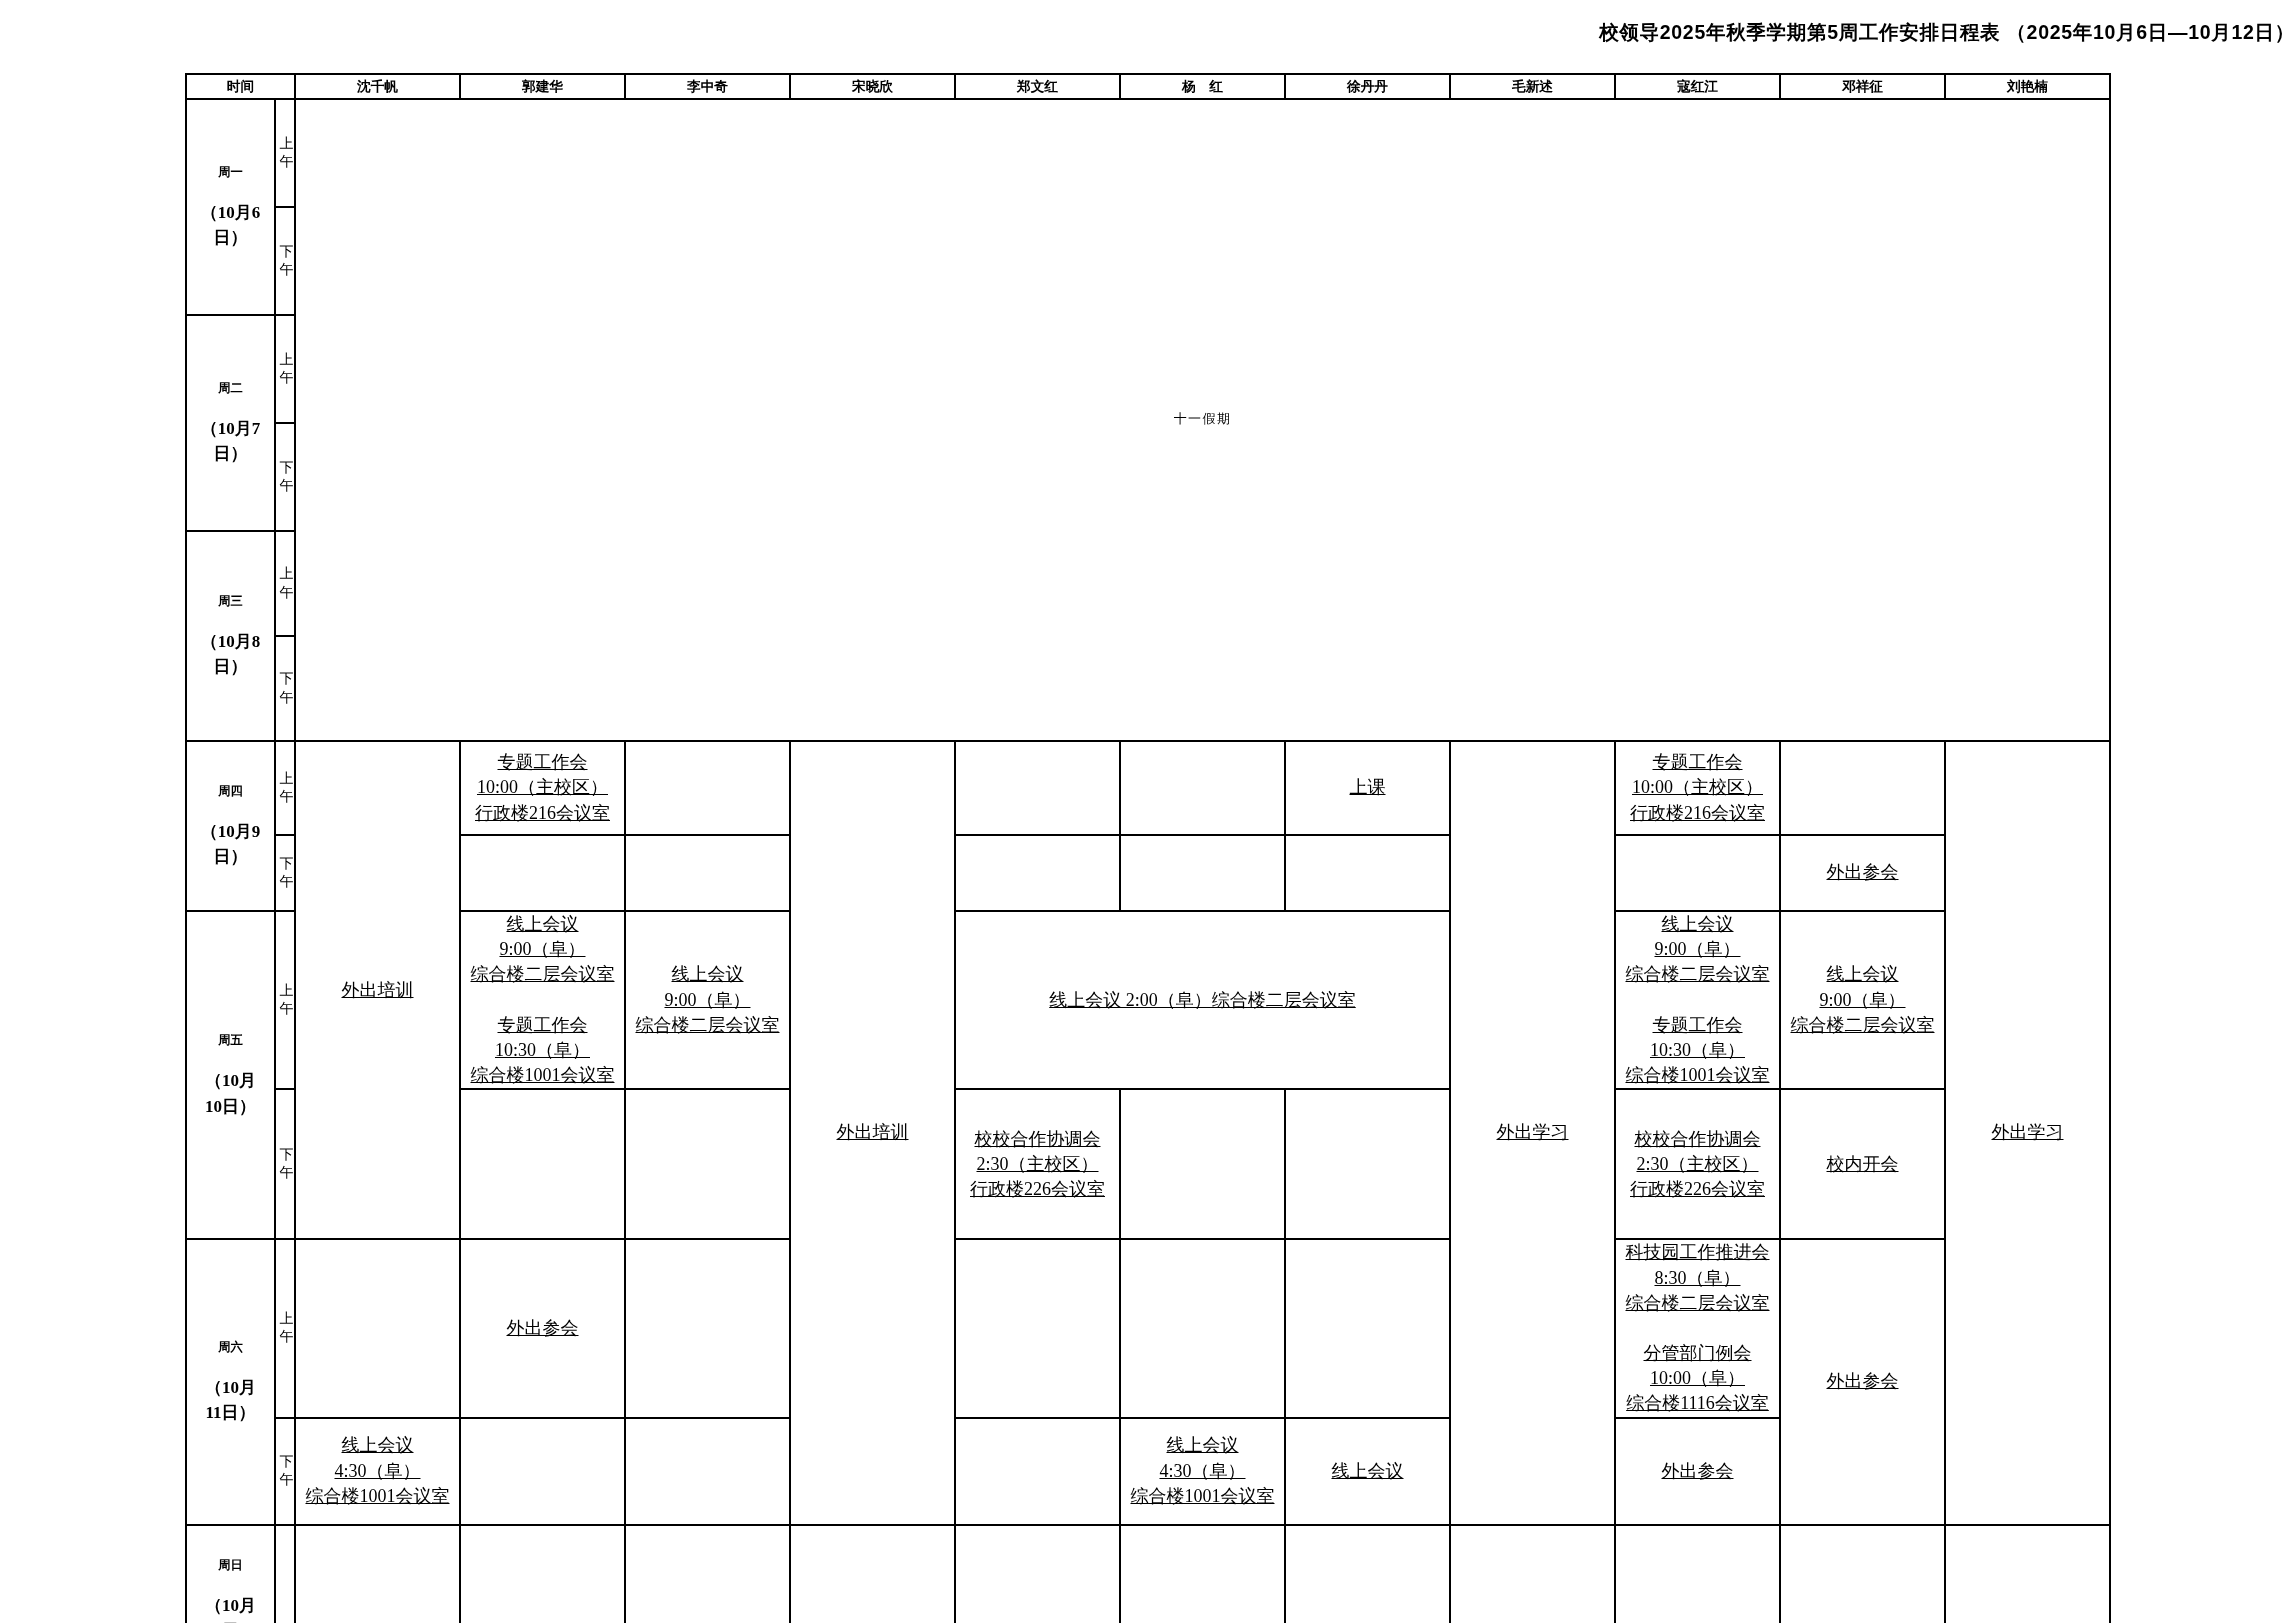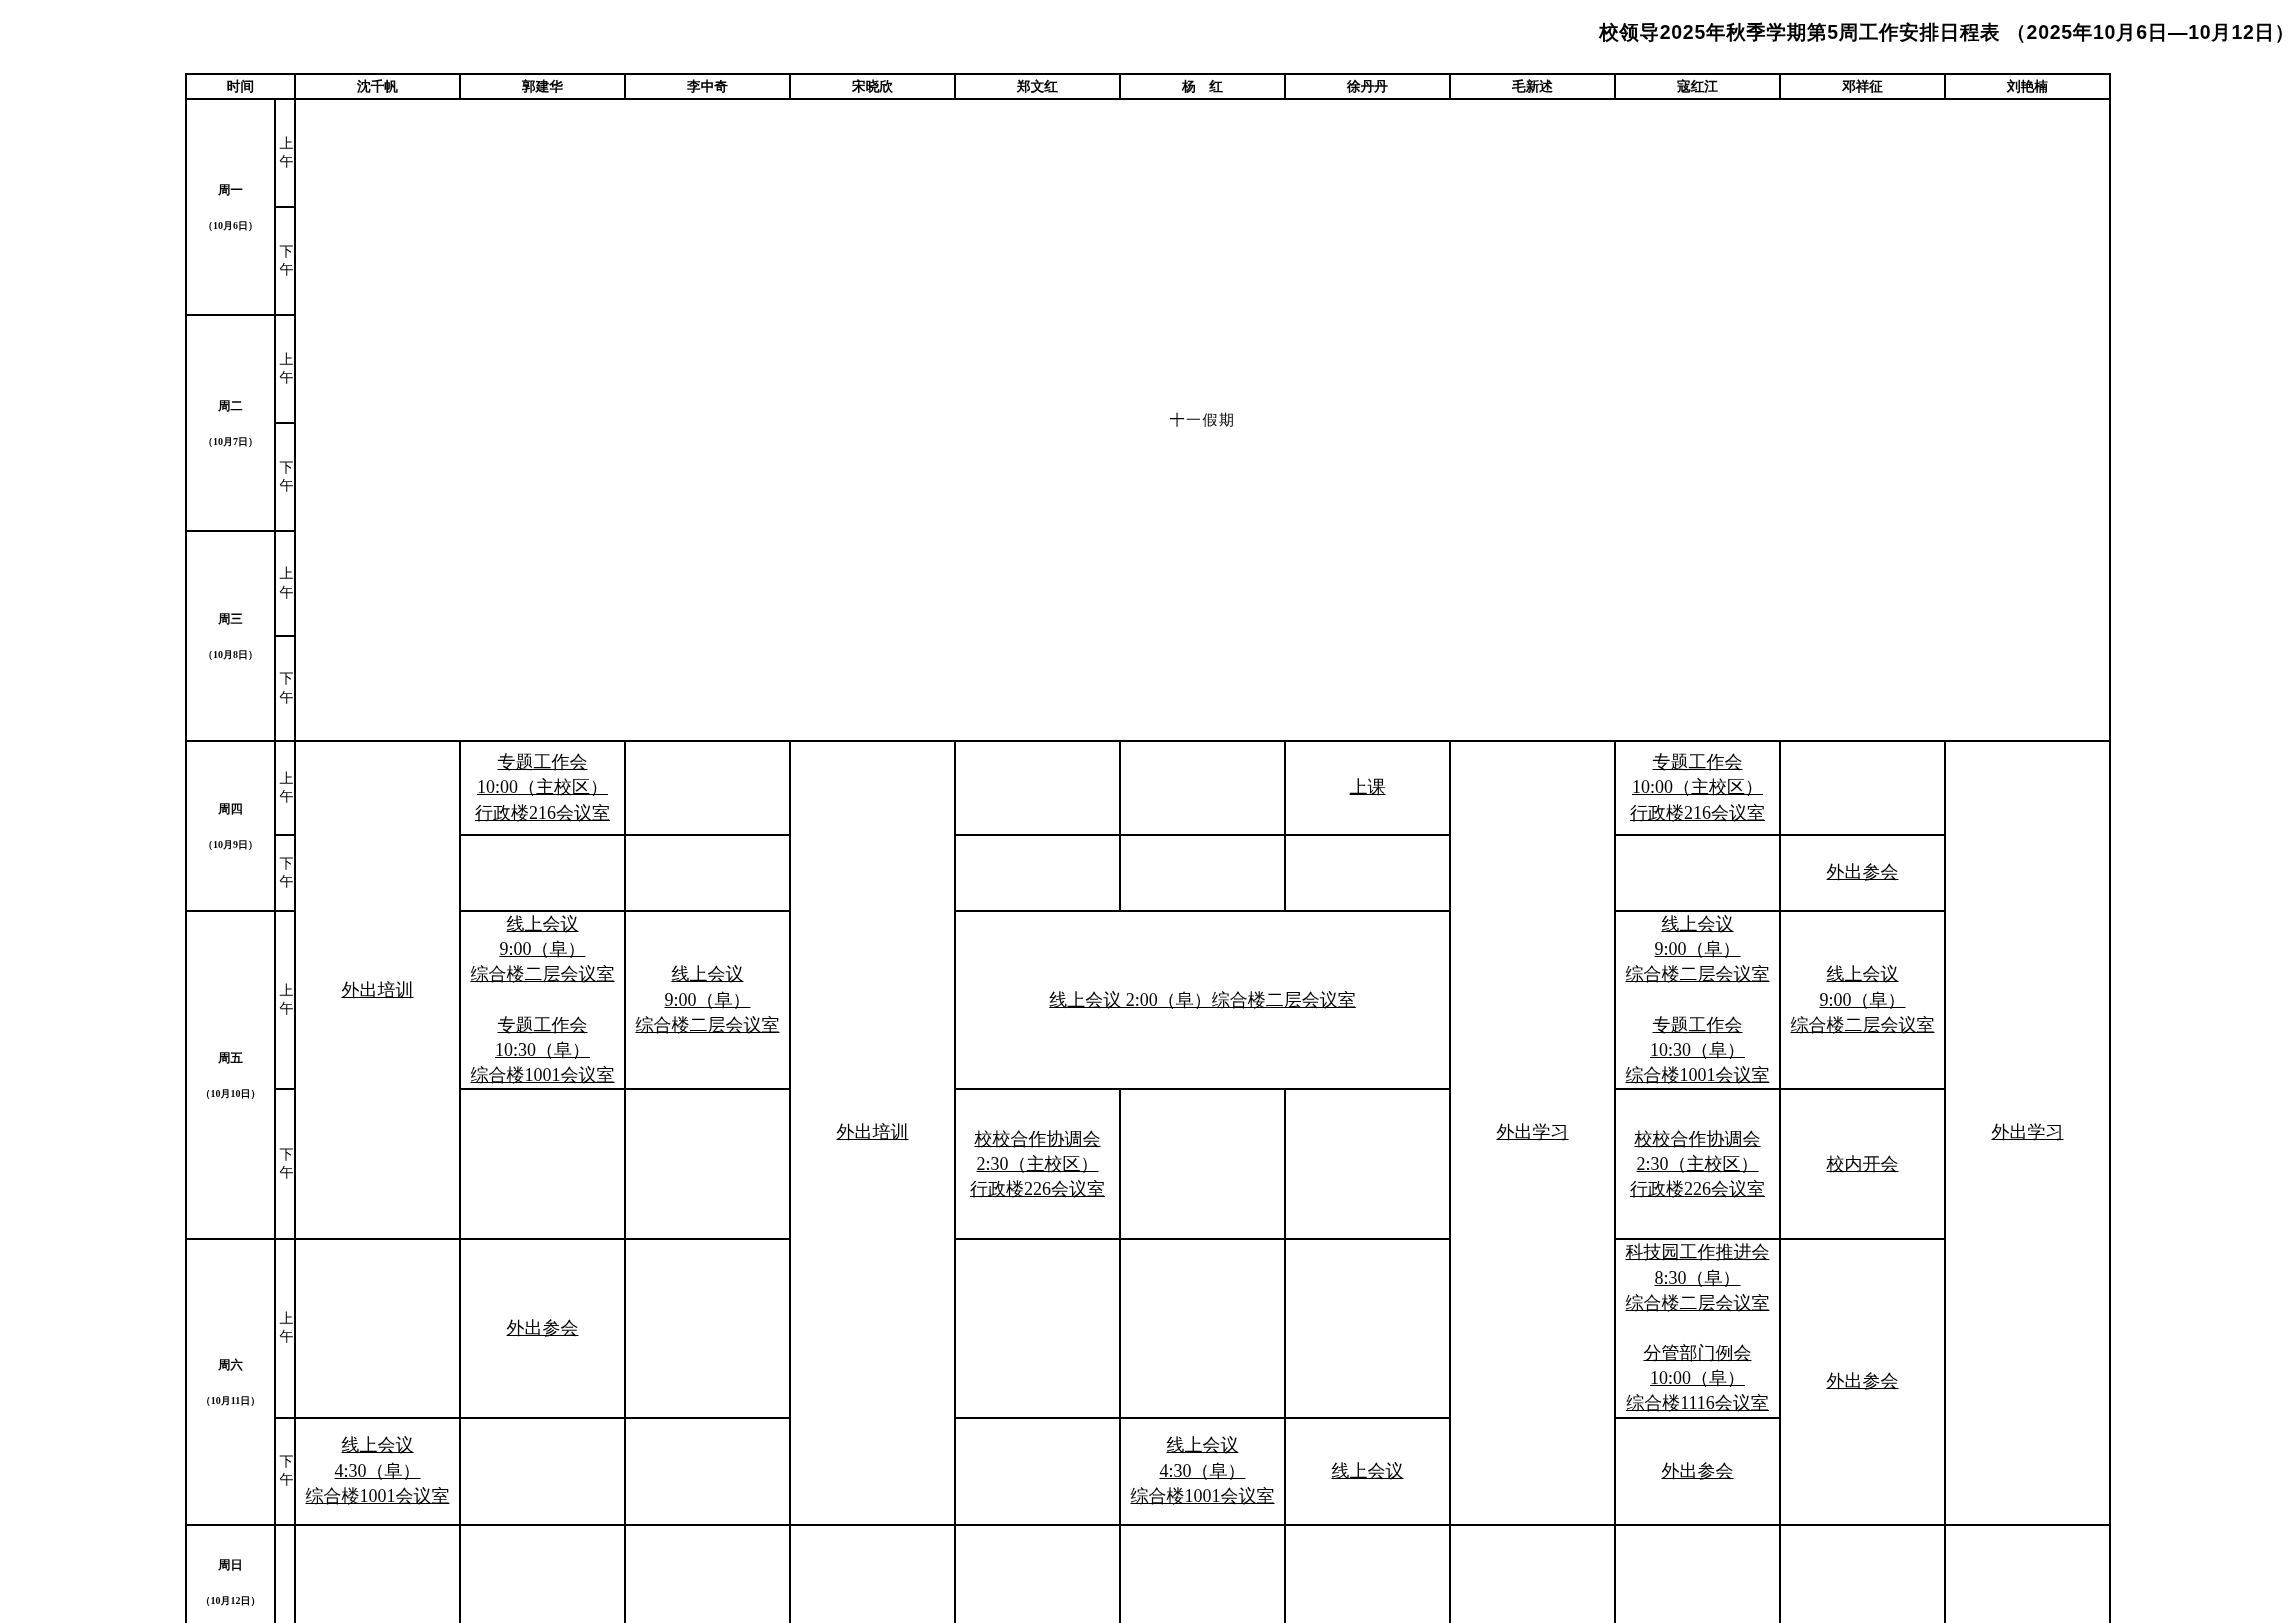--- a/index.html
+++ b/index.html
@@ -20,23 +20,23 @@
   }
   td{
     border:2.2px solid #000;
     text-align:center;vertical-align:middle;
     font-size:13.7px;line-height:1.4;
     white-space:pre-line;
     padding:0 2.9px;overflow:hidden;
   }
   td.hdr{font-weight:bold;font-size:13.7px;padding:1.4px 0;}
   td.day{font-weight:bold;font-size:12.3px;line-height:1.5;padding:12px;}
-  td.day .date{font-size:10px;}
+  td.day .date{font-size:17px;}
   td.ampm{font-size:14px;line-height:1.3;padding:0 3.6px;word-break:break-all;}
-  td.holiday{font-size:15px;letter-spacing:1.4px;}
+  td.holiday{font-size:13px;letter-spacing:1.4px;font-family:Liberation Mono, monospace;}
   td.evt{font-size:18px;text-decoration:underline;}
 </style>
 </head>
 <body>
 
 <div class="page-title">校领导2025年秋季学期第5周工作安排日程表 （2025年10月6日—10月12日）</div>
 
 <table class="schedule">
   <colgroup>
     <col style="width:89px">

